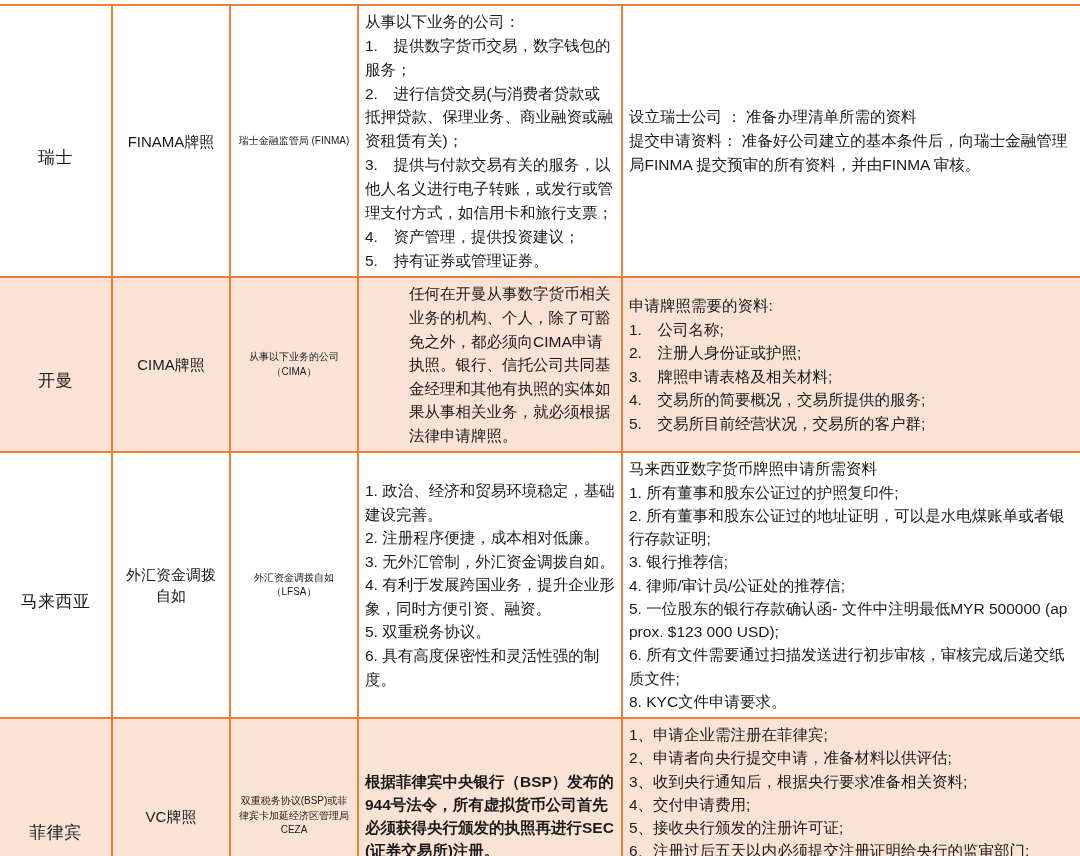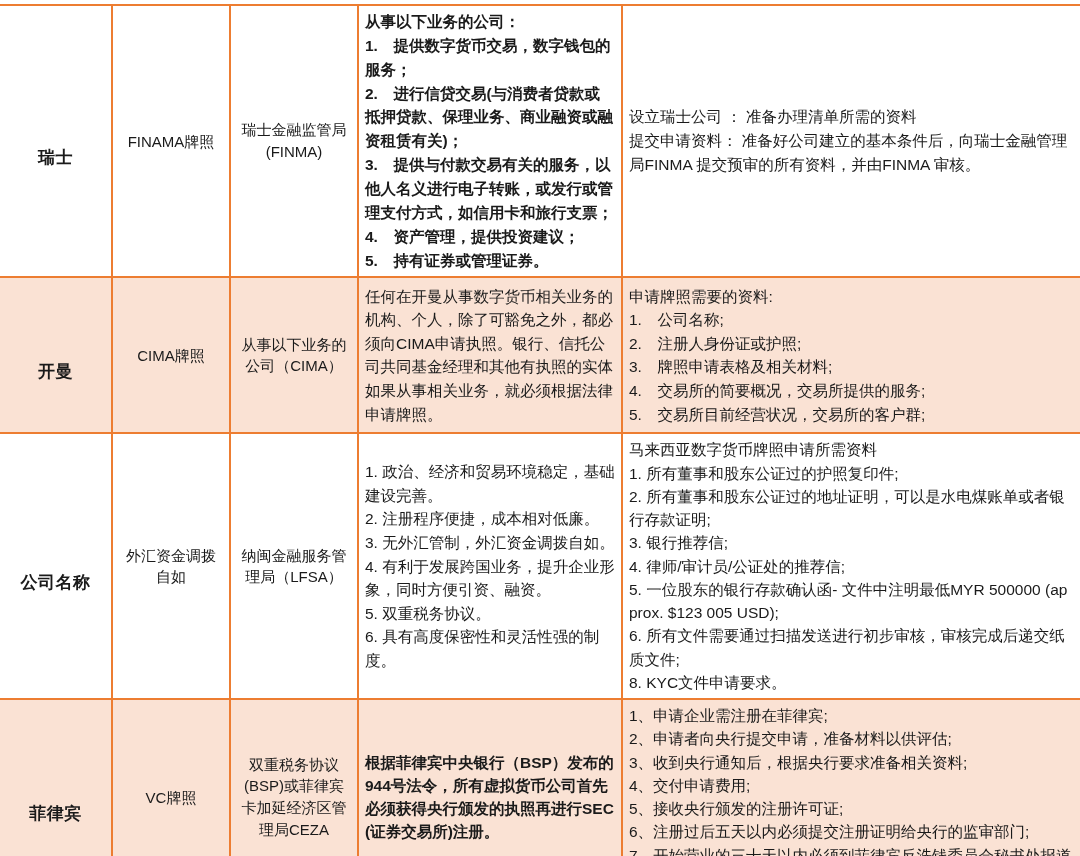--- a/index.html
+++ b/index.html
@@ -56,32 +56,32 @@
   .cell-center {
     text-align: center;
     vertical-align: middle;
   }
   .cell-body {
     vertical-align: middle;
     text-align: left;
   }
 
   .country-name {
-    font-weight: bold;
+    font-weight: normal;
     font-size: 17px;
     letter-spacing: 0.5px;
     line-height: 1.35;
     margin-top: 34px;
   }
   .license-name {
     font-size: 15px;
     line-height: 1.4;
   }
   .regulator-name {
-    font-size: 15px;
+    font-size: 10px;
     line-height: 1.45;
   }
   .scope-text {
     font-size: 15.5px;
     line-height: 1.5;
     white-space: pre-line;
     word-break: break-all;
   }
   .process-text {
     font-size: 15.5px;
@@ -89,23 +89,23 @@
     white-space: pre-line;
     word-break: break-all;
   }
 
   
   .r1 { height: 248px; }
   .r2 { height: 156px; }
   .r3 { height: 253px; }
   .r4 { height: 195px; }
 
-  .r1 .scope-text { font-weight: bold; font-size: 15.5px; line-height: 1.54; }
+  .r1 .scope-text { font-weight: normal; font-size: 15.5px; line-height: 1.54; }
   .r1 .process-text { font-size: 15.5px; line-height: 1.58; }
-  .r2 .scope-text { line-height: 1.52; }
+  .r2 .scope-text { line-height: 1.52; margin-left: 44px; }
   .r2 .process-text { line-height: 1.52; }
   .r3 .scope-text { line-height: 1.52; }
   .r3 .process-text { line-height: 1.5; }
   .r4 .scope-text { line-height: 1.5; font-weight: bold; }
   .r4 .process-text { line-height: 1.5; }
 </style>
 </head>
 <body>
 
 <div class="table-wrap">
@@ -161,43 +161,43 @@
 1.　公司名称;
 2.　注册人身份证或护照;
 3.　牌照申请表格及相关材料;
 4.　交易所的简要概况，交易所提供的服务;
 5.　交易所目前经营状况，交易所的客户群;</div>
         </td>
       </tr>
 
       <tr class="row-plain r3">
         <td class="cell-center edge-left">
-          <div class="country-name">公司名称</div>
+          <div class="country-name">马来西亚</div>
         </td>
         <td class="cell-center">
           <div class="license-name">外汇资金调拨自如</div>
         </td>
         <td class="cell-center">
-          <div class="regulator-name">纳闽金融服务管理局（LFSA）</div>
+          <div class="regulator-name">外汇资金调拨自如（LFSA）</div>
         </td>
         <td class="cell-body">
           <div class="scope-text">1. 政治、经济和贸易环境稳定，基础建设完善。
 2. 注册程序便捷，成本相对低廉。
 3. 无外汇管制，外汇资金调拨自如。
 4. 有利于发展跨国业务，提升企业形象，同时方便引资、融资。
 5. 双重税务协议。
 6. 具有高度保密性和灵活性强的制度。</div>
         </td>
         <td class="cell-body edge-right">
           <div class="process-text">马来西亚数字货币牌照申请所需资料
 1. 所有董事和股东公证过的护照复印件;
 2. 所有董事和股东公证过的地址证明，可以是水电煤账单或者银行存款证明;
 3. 银行推荐信;
 4. 律师/审计员/公证处的推荐信;
-5. 一位股东的银行存款确认函- 文件中注明最低MYR 500000 (approx. $123 005 USD);
+5. 一位股东的银行存款确认函- 文件中注明最低MYR 500000 (approx. $123 000 USD);
 6. 所有文件需要通过扫描发送进行初步审核，审核完成后递交纸质文件;
 8. KYC文件申请要求。</div>
         </td>
       </tr>
 
       <tr class="row-tint r4">
         <td class="cell-center edge-left">
           <div class="country-name">菲律宾</div>
         </td>
         <td class="cell-center">

